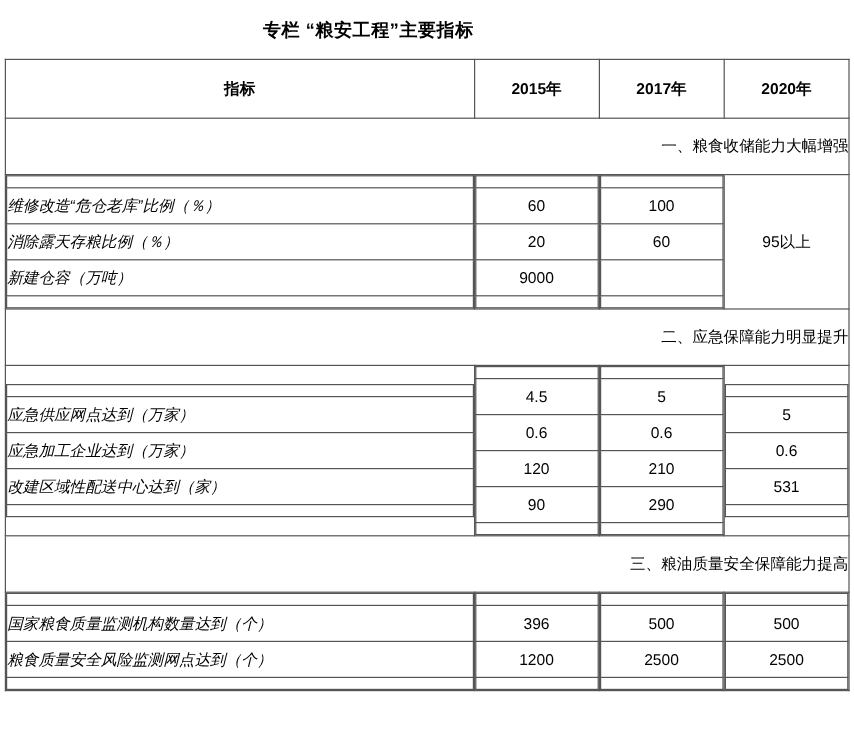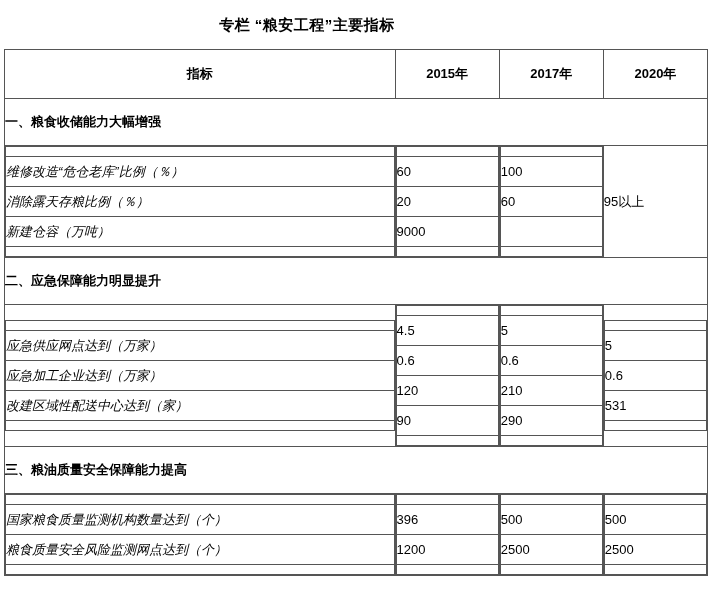--- a/index.html
+++ b/index.html
@@ -44,36 +44,37 @@
   .col-y   { width: 104px; }
 
   .hdr td {
     text-align: center;
     font-weight: 700;
     font-size: 14px;
     height: 48px;
     vertical-align: middle;
   }
   .section td {
-    font-weight: 700;
+    font-weight: 400;
     font-size: 14px;
     height: 46px;
     vertical-align: middle;
     padding-left: 8px;
+    text-align: right;
   }
   .label-cell {
     padding-left: 8px;
     height: 29px;
     vertical-align: middle;
     font-size: 13px;
     white-space: nowrap;
     font-style: italic;
   }
   .val-cell {
-    text-align: left;
+    text-align: center;
     vertical-align: middle;
     font-size: 12px;
     height: 29px;
   }
   .group-block { padding: 0; vertical-align: middle; }
   .inner {
     width: 100%;
     border-collapse: collapse;
     table-layout: fixed;
   }

